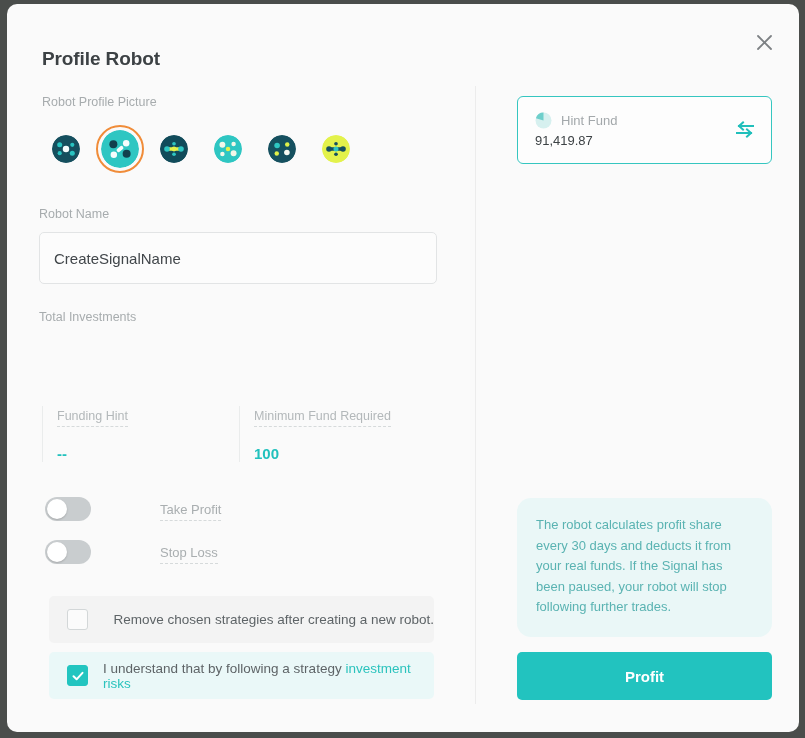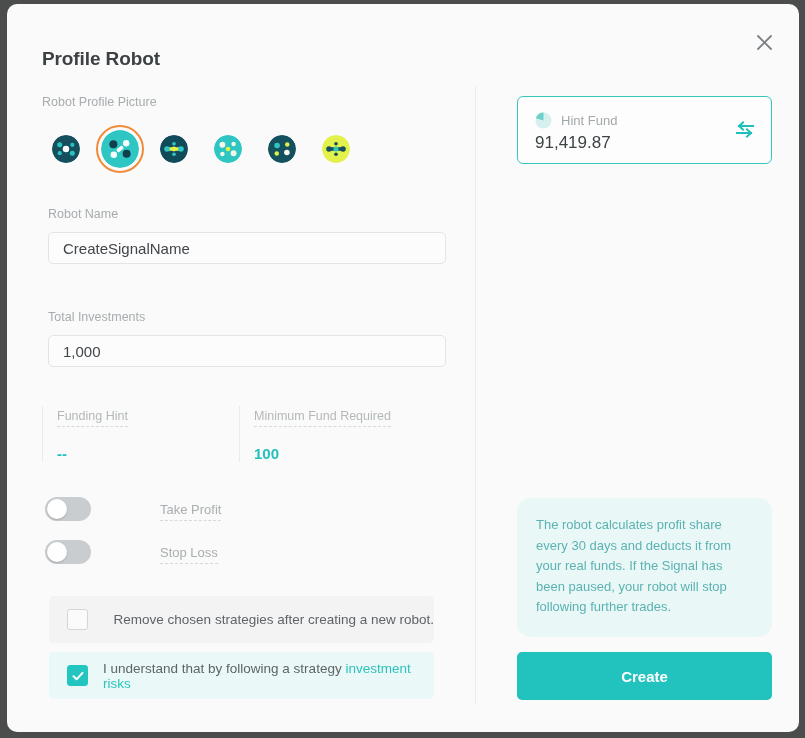--- a/index.html
+++ b/index.html
@@ -53,23 +53,23 @@
   }
   .avatar-wrap.selected {
     border: 2.5px solid #f08c39;
     background: #fafafa;
   }
   .av { border-radius: 50%; display: block; }
   .av-s { width: 28px; height: 28px; }
   .av-l { width: 38px; height: 38px; }
 
   
-  .input-group { position: absolute; left: 41px; width: 398px; }
+  .input-group { position: absolute; left: 32px; width: 398px; }
   .text-input {
-    width: 398px; height: 32px;
+    width: 398px; height: 52px;
     border: 1px solid #e2e4e5; border-radius: 5px;
     background: #fcfcfc;
     font-size: 15px; color: #41464a;
     padding: 12px 14px;
     font-family: "Liberation Sans", sans-serif;
     outline: none;
   }
 
   
   #hints { position: absolute; left: 35px; top: 322px; width: 398px; display: flex; }
@@ -120,21 +120,21 @@
     border: 1.5px solid #35c6c0; border-radius: 6px;
     background: #fdfdfd;
   }
   #fund-head {
     position: absolute; left: 17px; top: 15px;
     display: flex; align-items: center; gap: 9px;
   }
   #fund-name { font-size: 13px; color: #a3a8ab; }
   #fund-amount {
     position: absolute; left: 17px; top: 36px;
-    font-size: 17px; color: #3d4245; font-weight: normal;
+    font-size: 13px; color: #3d4245; font-weight: normal;
   }
   #swap-icon { position: absolute; right: 16px; top: 24px; cursor: pointer; }
 
   #info-box {
     position: absolute; left: 41px; top: 414px;
     width: 255px; padding: 17px 19px 19px 19px;
     background: #eaf7f7; border-radius: 14px;
     font-size: 13px; line-height: 1.58; color: #5ab3b2;
   }
   #create-btn {
@@ -233,21 +233,20 @@
 
     </div>
 
     <div class="input-group" style="top:123px;">
       <span class="field-label">Robot Name</span>
       <input class="text-input" type="text" value="CreateSignalName" style="">
     </div>
 
     <div class="input-group" style="top:226px;">
       <span class="field-label">Total Investments</span>
-      <input class="text-input" type="text" value="1,000" style="">
     </div>
 
     <div id="hints">
       <div class="hint-col">
         <span class="hint-label">Funding Hint</span>
         <div class="hint-value">--</div>
       </div>
       <div class="hint-col">
         <span class="hint-label">Minimum Fund Required</span>
         <div class="hint-value">100</div>
@@ -300,16 +299,16 @@
       <div id="swap-icon">
         <svg width="20" height="18" viewBox="0 0 20 18">
           <path d="M2 12 L16 12 M12 8.5 L16 12 L12 15.5" stroke="#20bfbb" stroke-width="2" fill="none" stroke-linecap="square"></path>
           <path d="M18 5 L4 5 M8 1.5 L4 5 L8 8.5" stroke="#20bfbb" stroke-width="2" fill="none" stroke-linecap="square"></path>
         </svg>
       </div>
     </div>
 
     <div id="info-box">The robot calculates profit share every 30 days and deducts it from your real funds. If the Signal has been paused, your robot will stop following further trades.</div>
 
-    <button id="create-btn">Create</button>
+    <button id="create-btn">Profit</button>
 
   </div>
 </div>
 
 </body></html>

